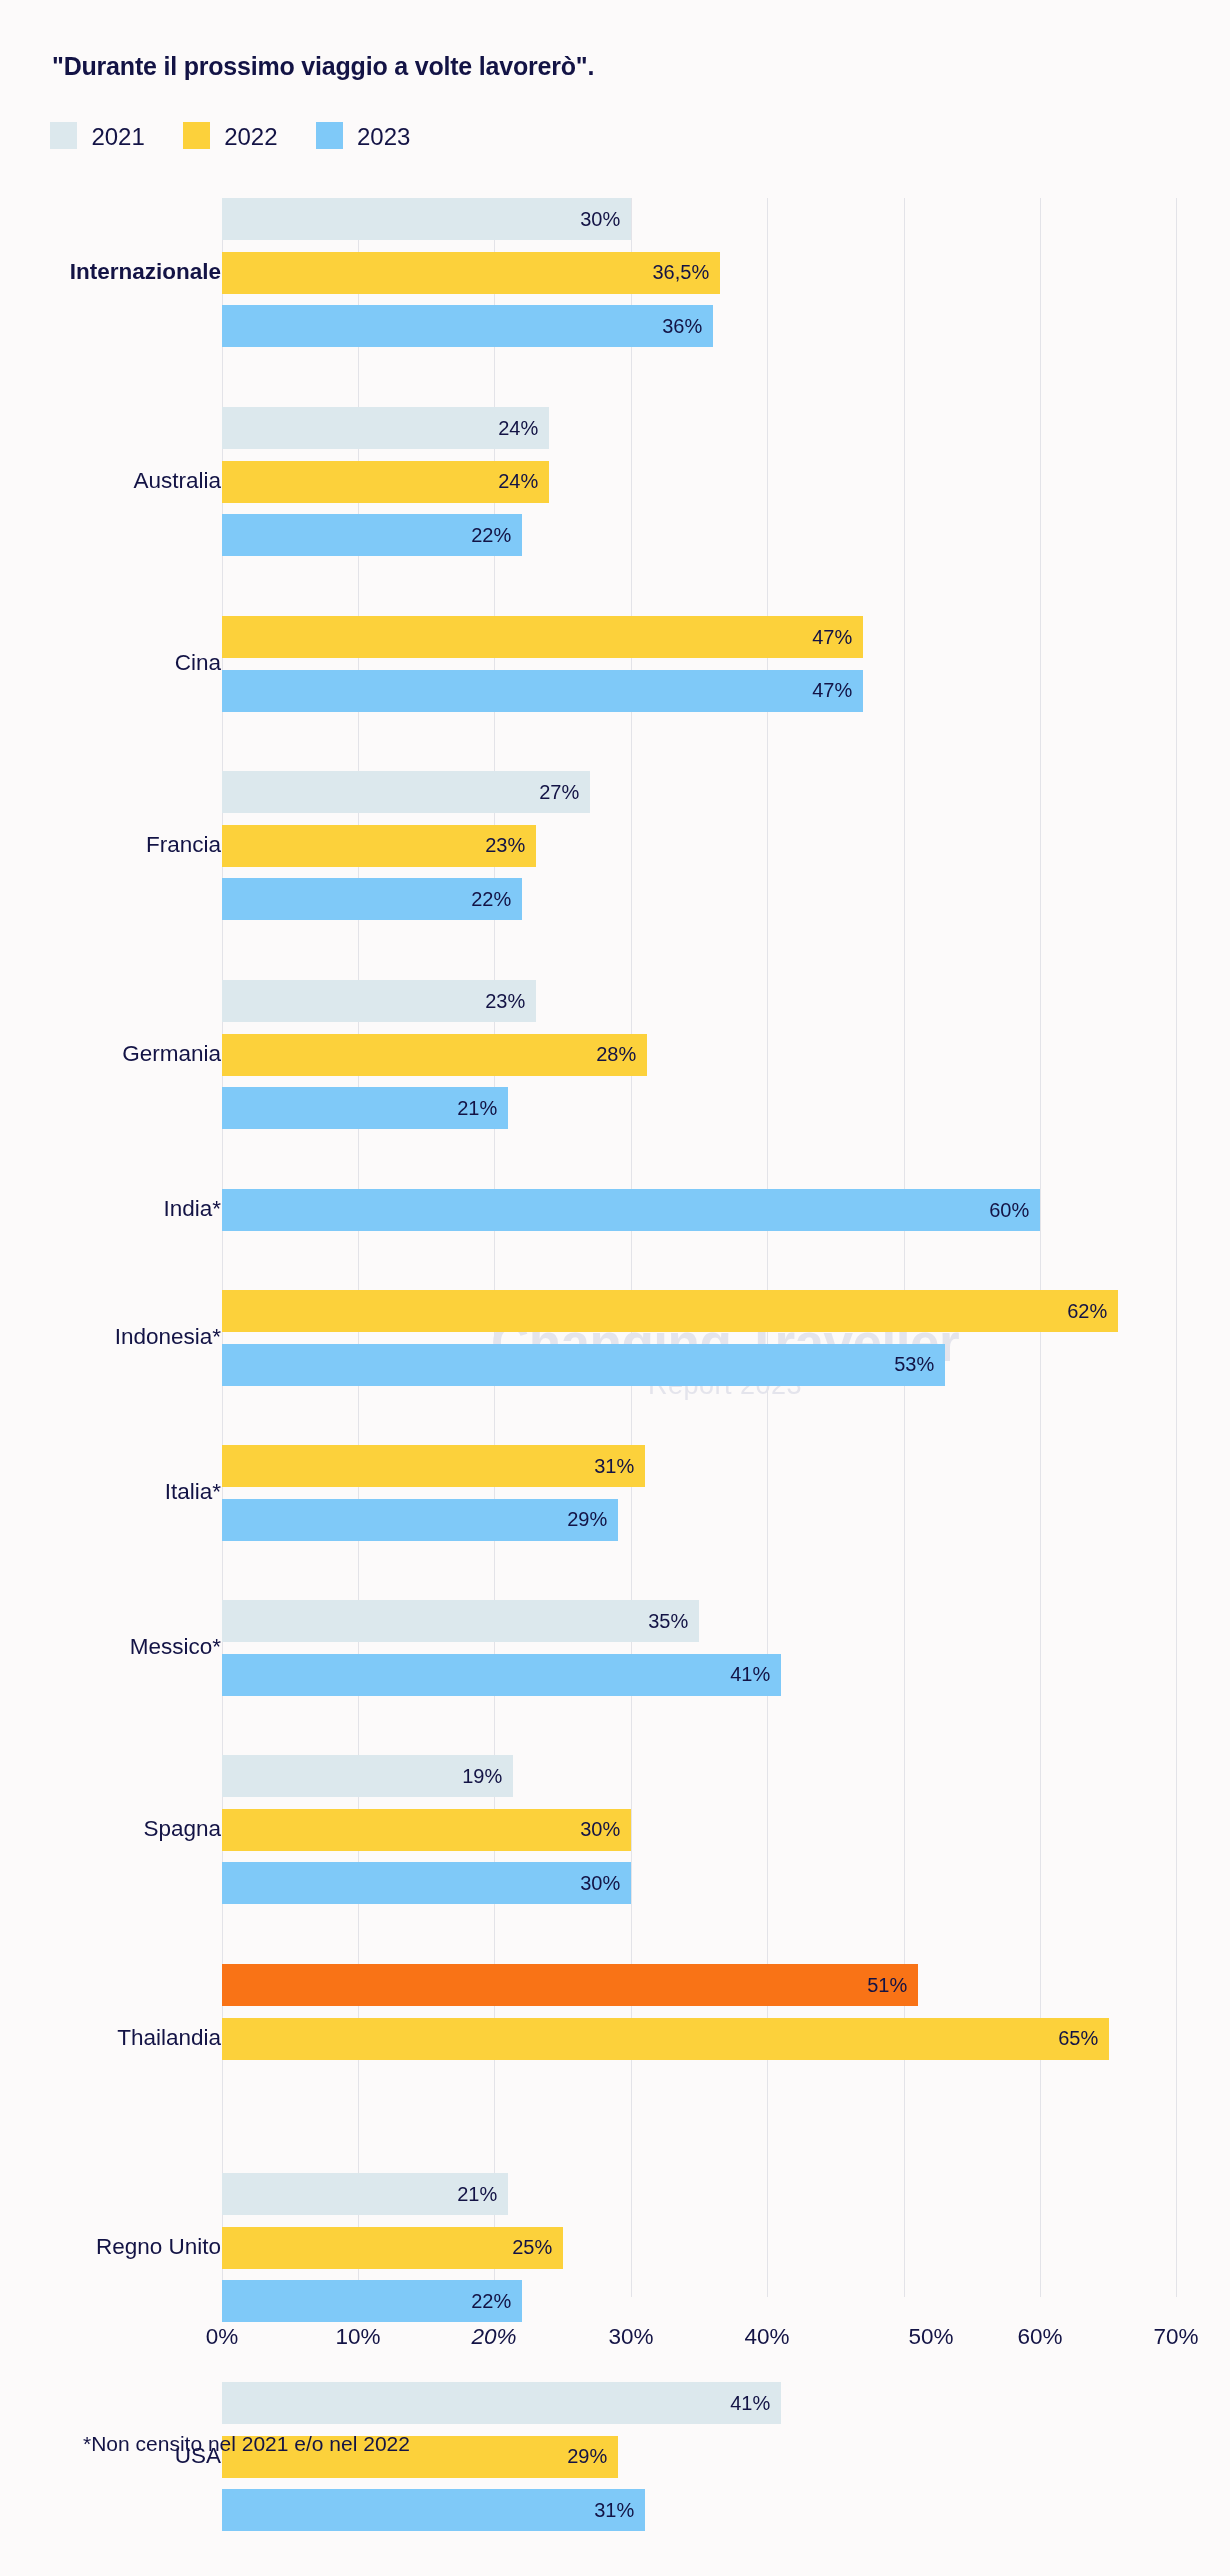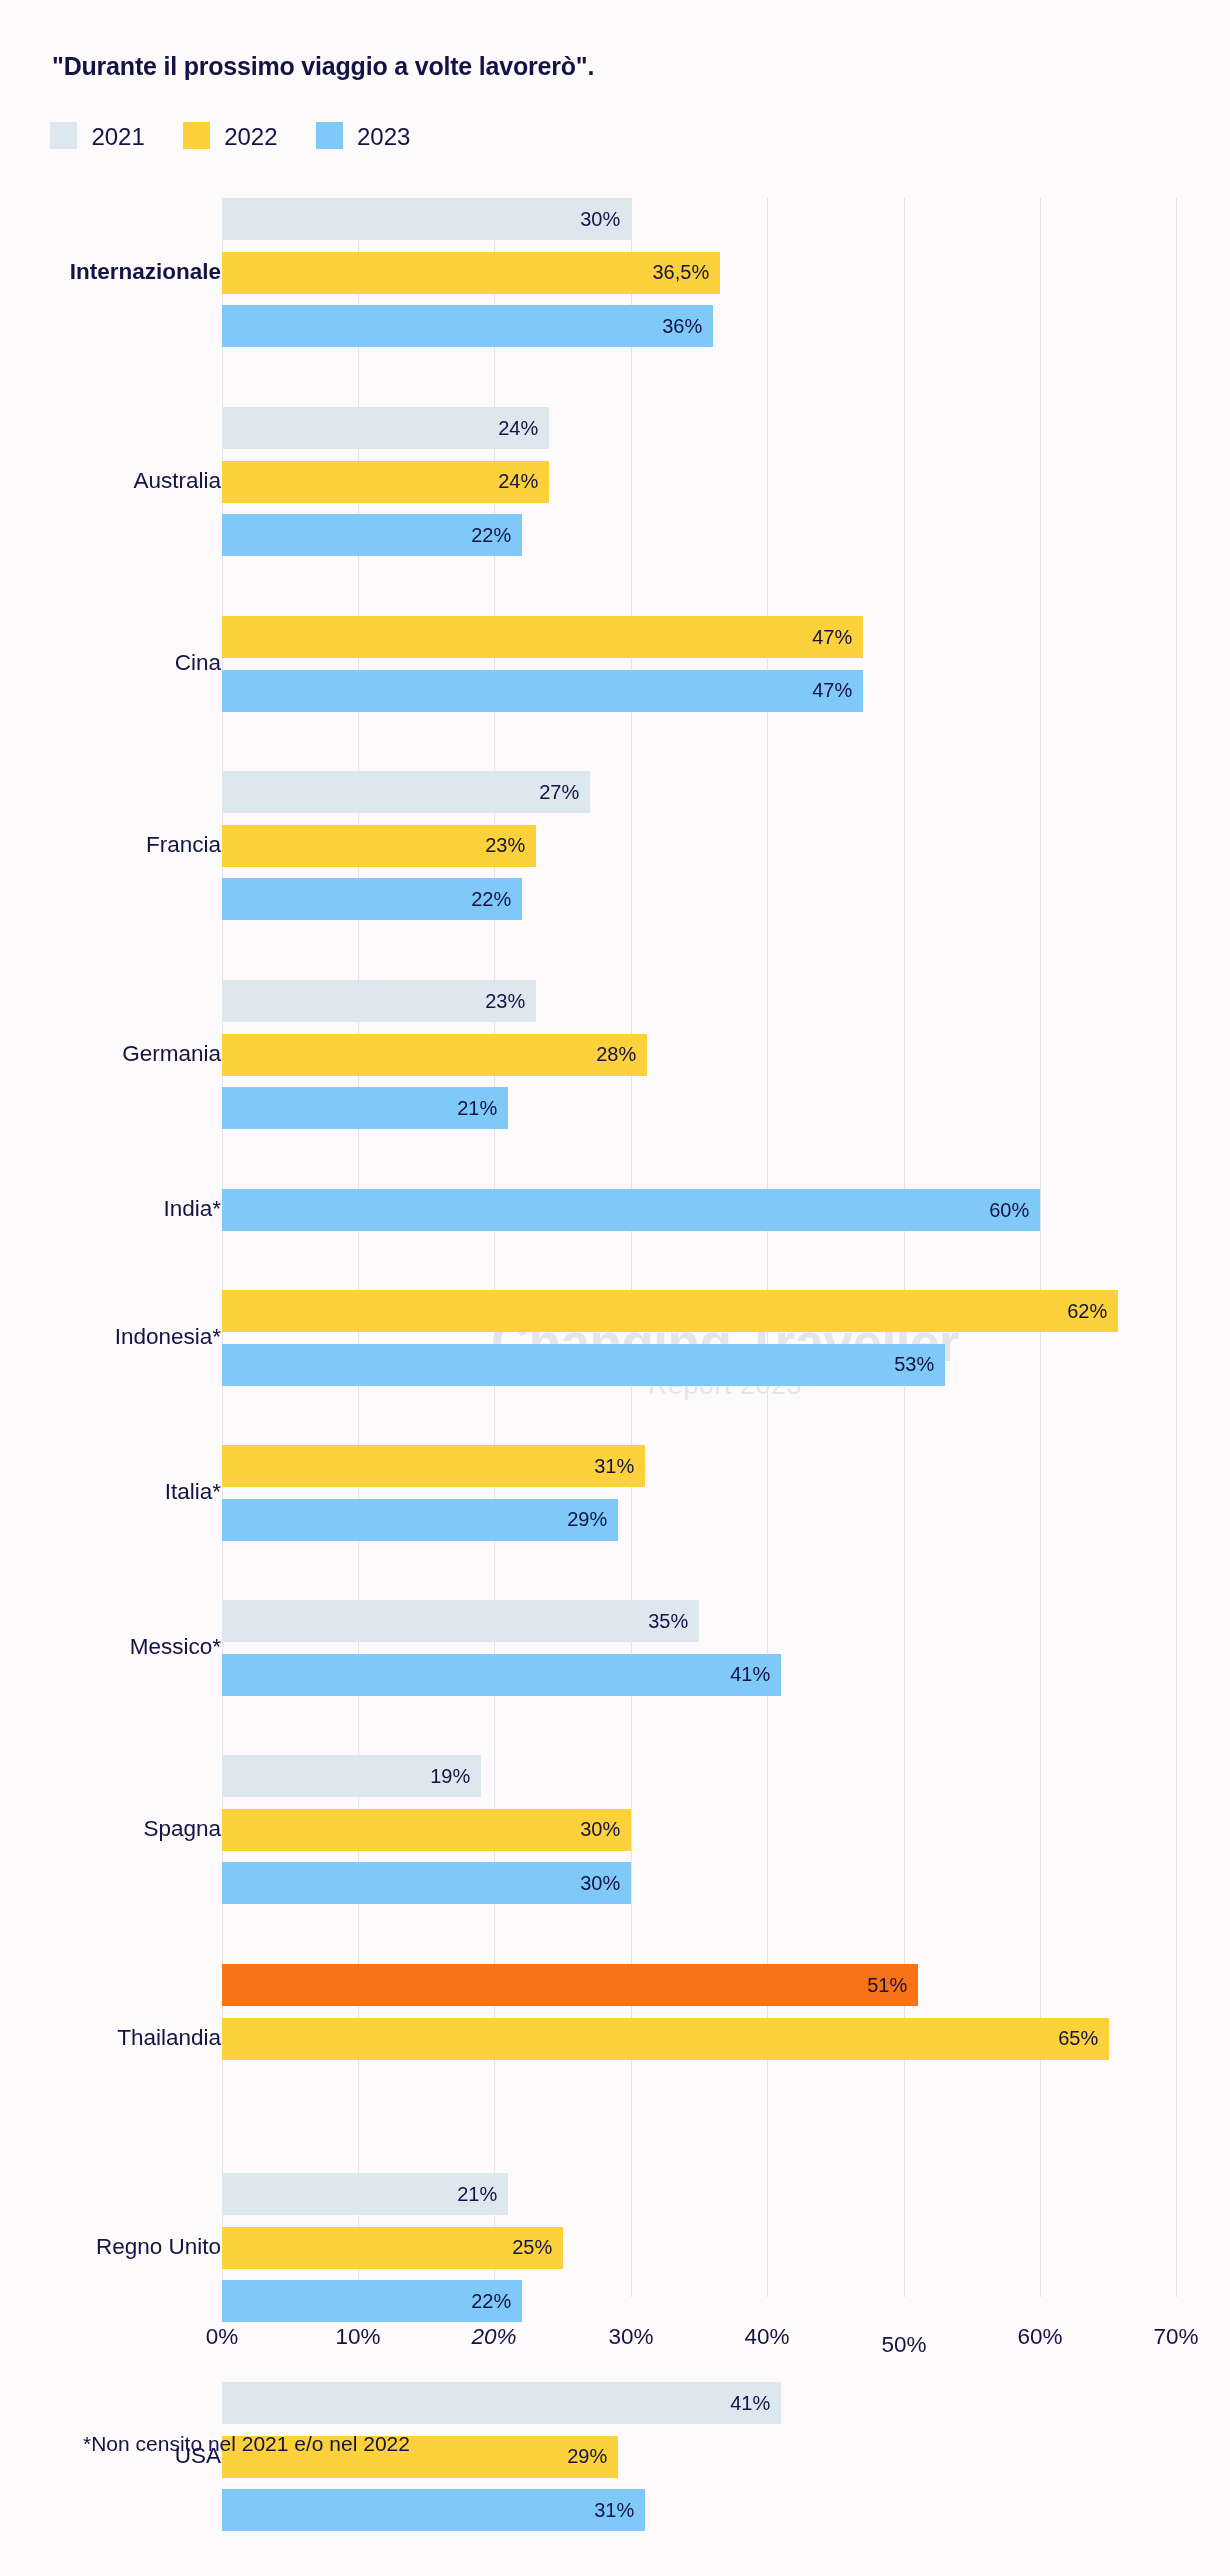--- a/index.html
+++ b/index.html
@@ -355,21 +355,21 @@
           </div>
           <div class="bar-row">
             <div class="bar" style="width: 559px; background: rgb(127, 201, 248);">
               <span class="bar-value">41%</span>
             </div>
           </div>
         </div>
         <div class="group" style="height: 150px; margin-bottom: 59px;">
           <div class="group-label" style="top: 61px;">Spagna</div>
           <div class="bar-row">
-            <div class="bar" style="width: 259px; background: rgb(220, 232, 237);">
+            <div class="bar" style="width: 259px; background: rgb(220, 232, 237); padding-left: 32px;">
               <span class="bar-value">19%</span>
             </div>
           </div>
           <div class="bar-row">
             <div class="bar" style="width: 409px; background: rgb(252, 209, 59);">
               <span class="bar-value">30%</span>
             </div>
           </div>
           <div class="bar-row">
             <div class="bar" style="width: 409px; background: rgb(127, 201, 248);">
@@ -428,21 +428,21 @@
         </div>
       </div>
   </div>
 
   <div class="xaxis" id="xaxis">
       <div class="xtick" style="left: 222px;">0%</div>
       <div class="xtick" style="left: 358px;">10%</div>
       <div class="xtick" style="left: 494px; font-style: italic;">20%</div>
       <div class="xtick" style="left: 631px;">30%</div>
       <div class="xtick" style="left: 767px; text-align: right;">40%</div>
-      <div class="xtick" style="left: 904px; margin-top: 8px;">50%</div>
+      <div class="xtick" style="left: 931px;">50%</div>
       <div class="xtick" style="left: 1040px;">60%</div>
       <div class="xtick" style="left: 1176px;">70%</div>
     </div>
 
   <div class="footnote">*Non censito nel 2021 e/o nel 2022</div>
 
 </div>
 
 
 </body></html>

